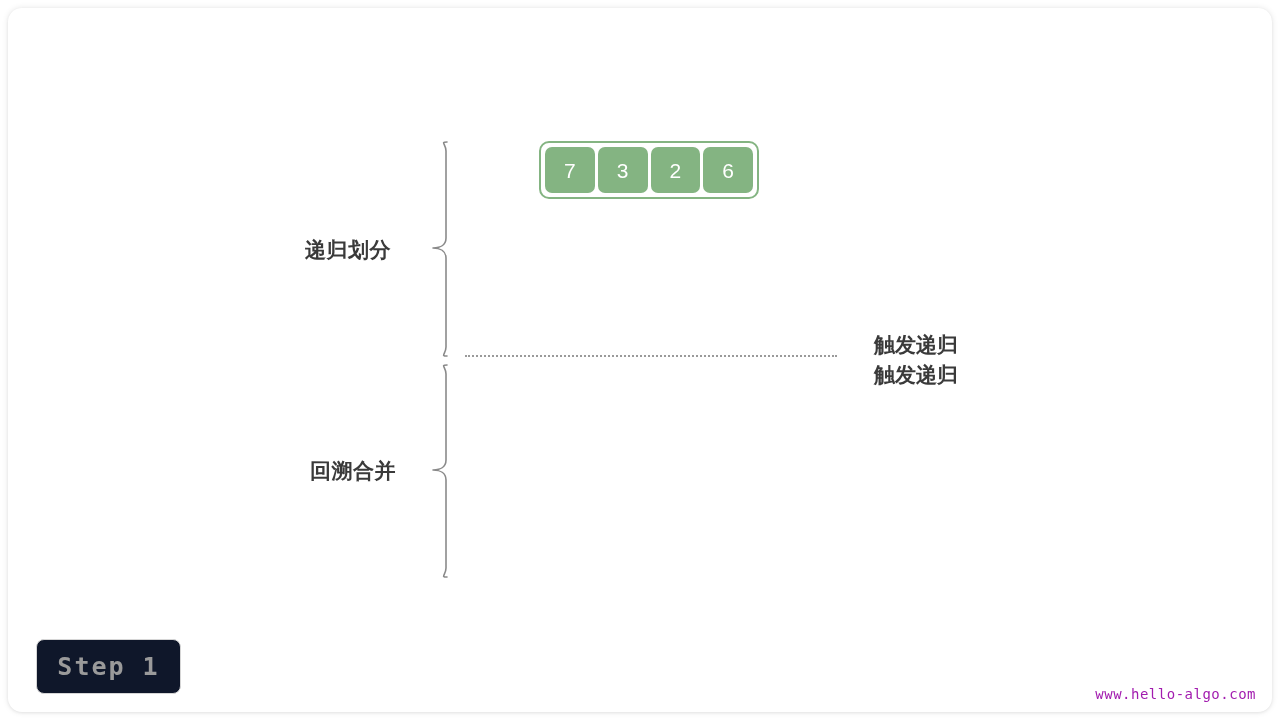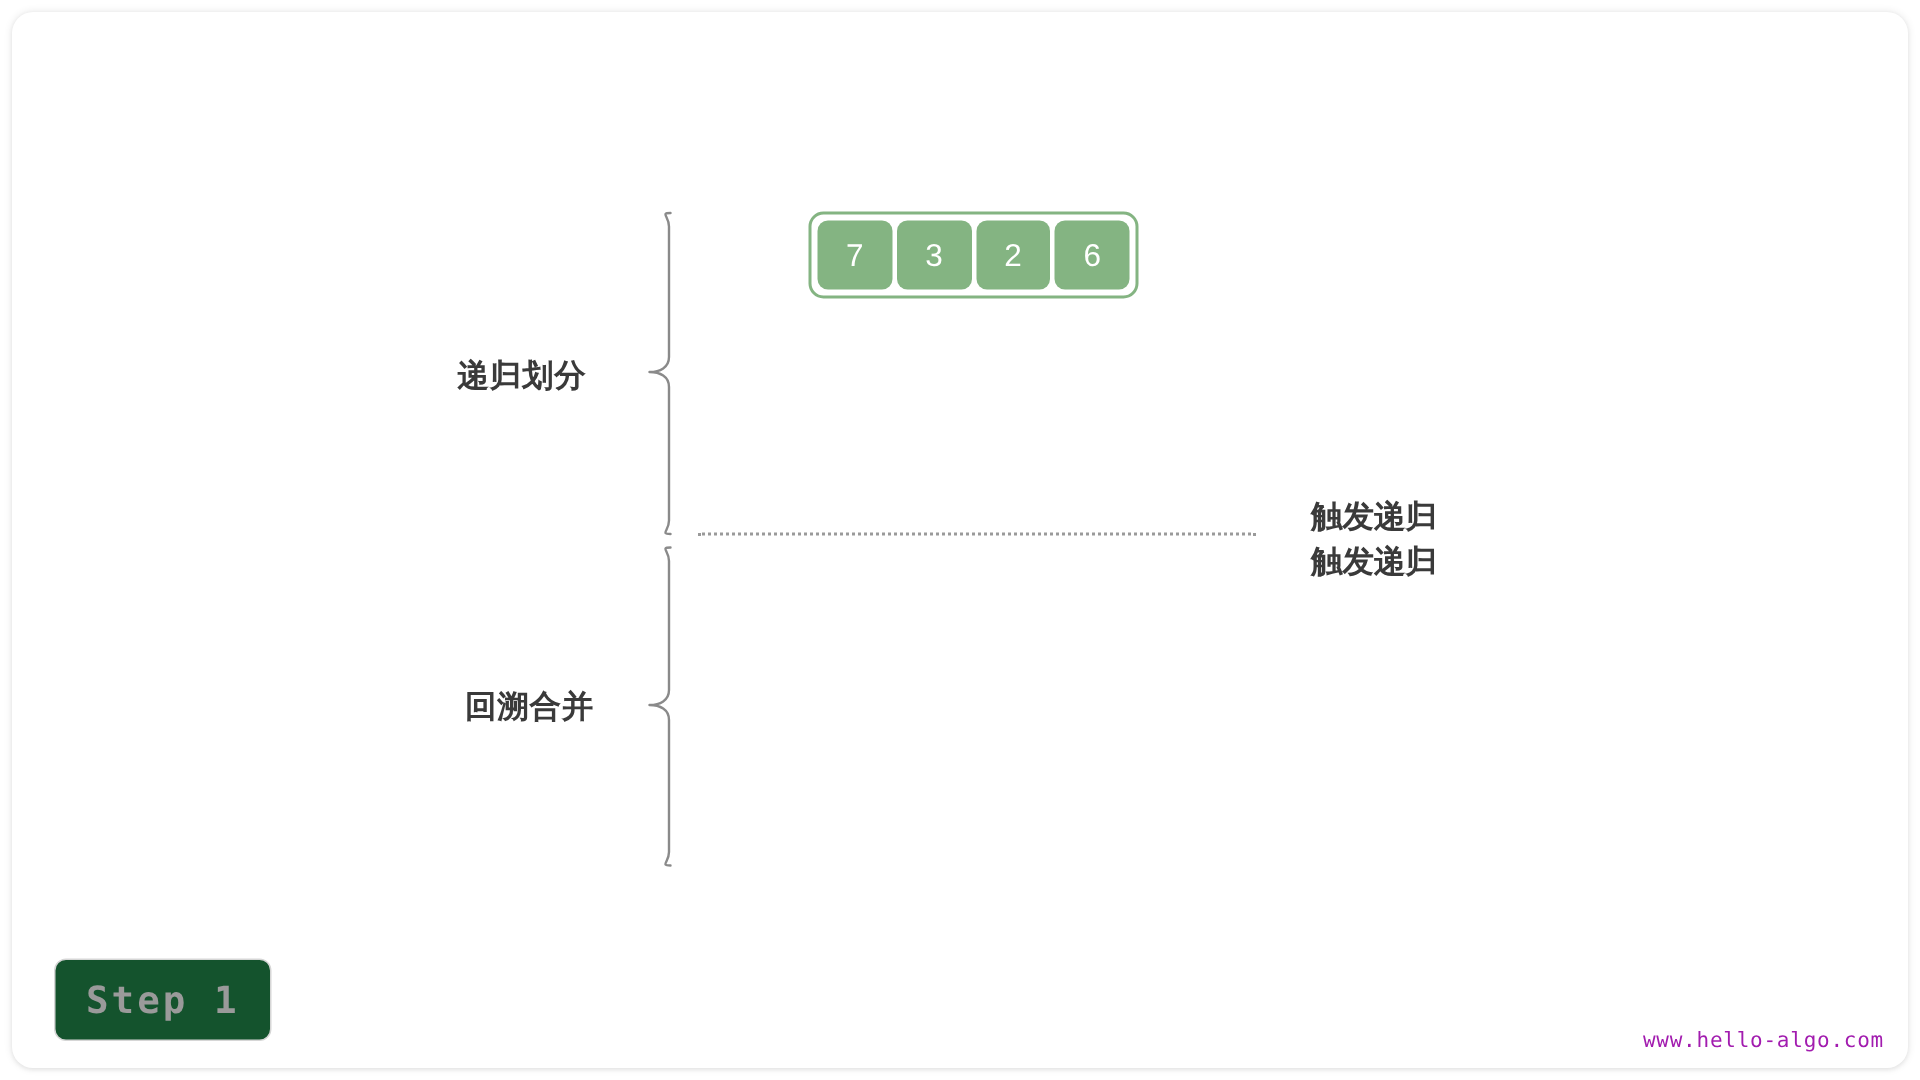--- a/index.html
+++ b/index.html
@@ -104,21 +104,21 @@
   
   .step-badge {
     position: absolute;
     left: 36px;
     top: 639px;
     width: 145px;
     height: 55px;
     box-sizing: border-box;
     border: 1px solid #d6d6d6;
     border-radius: 8px;
-    background: #14532d;
+    background: #0f172a;
     display: flex;
     align-items: center;
     justify-content: center;
     font-family: "DejaVu Sans Mono", "Liberation Mono", monospace;
     font-size: 25px;
     font-weight: bold;
     color: #9a9a9a;
     letter-spacing: 2px;
   }
 

